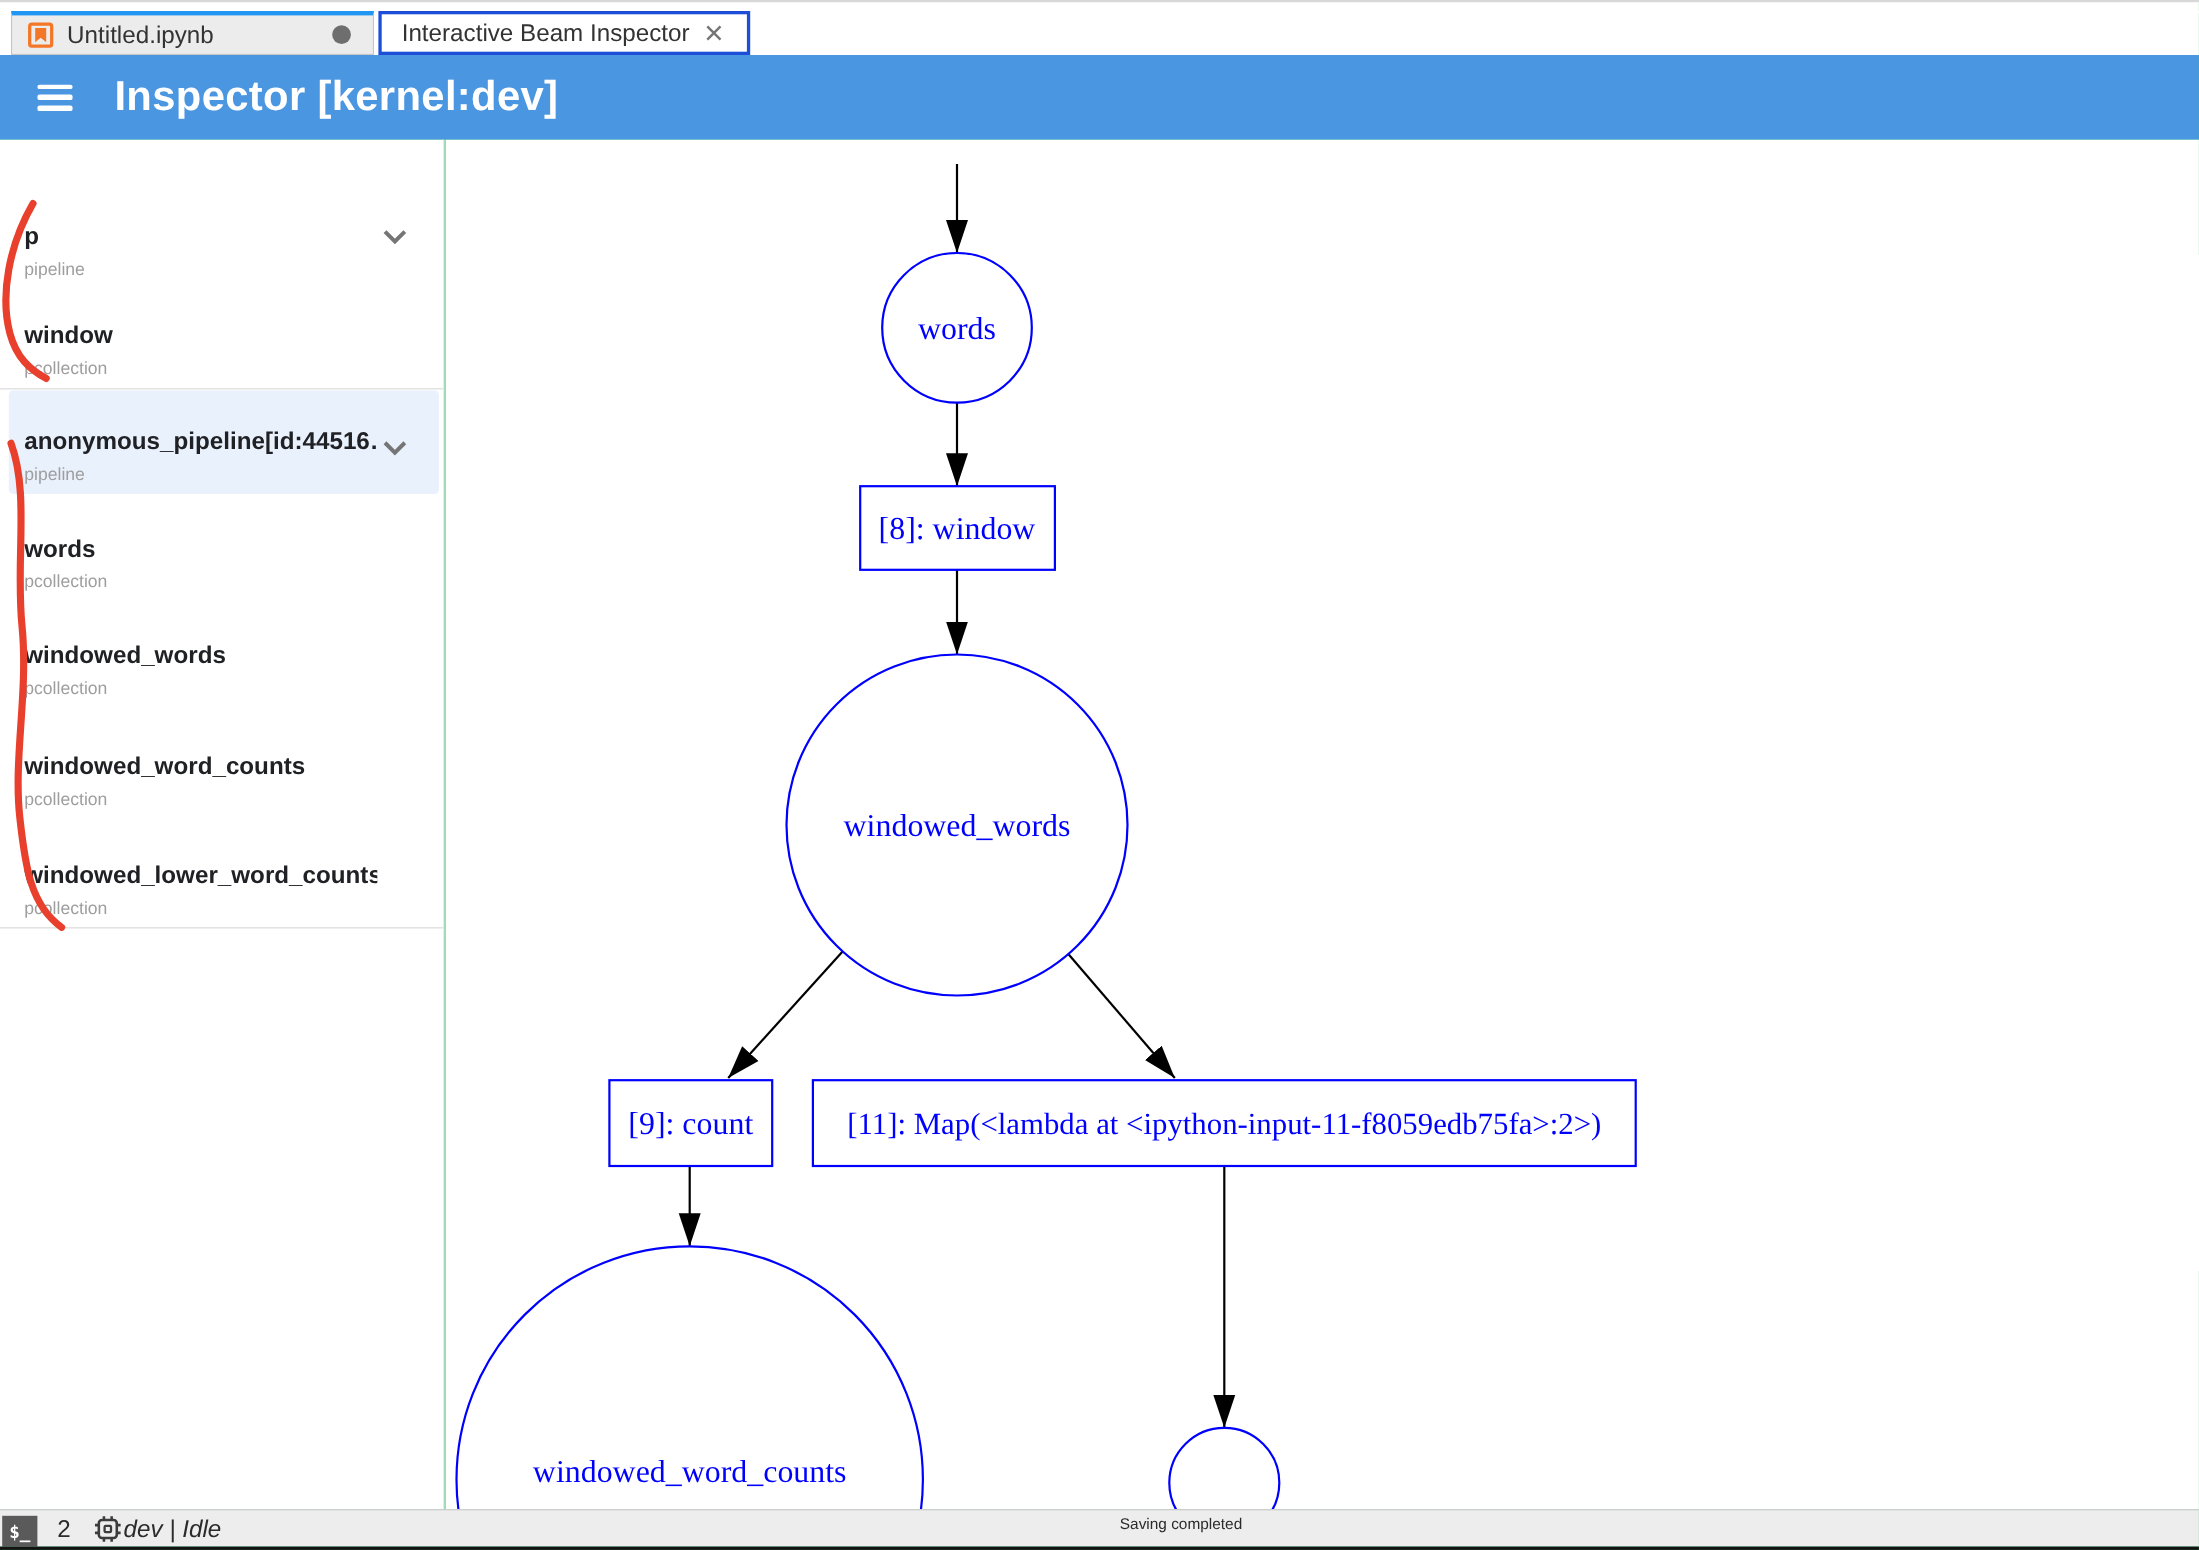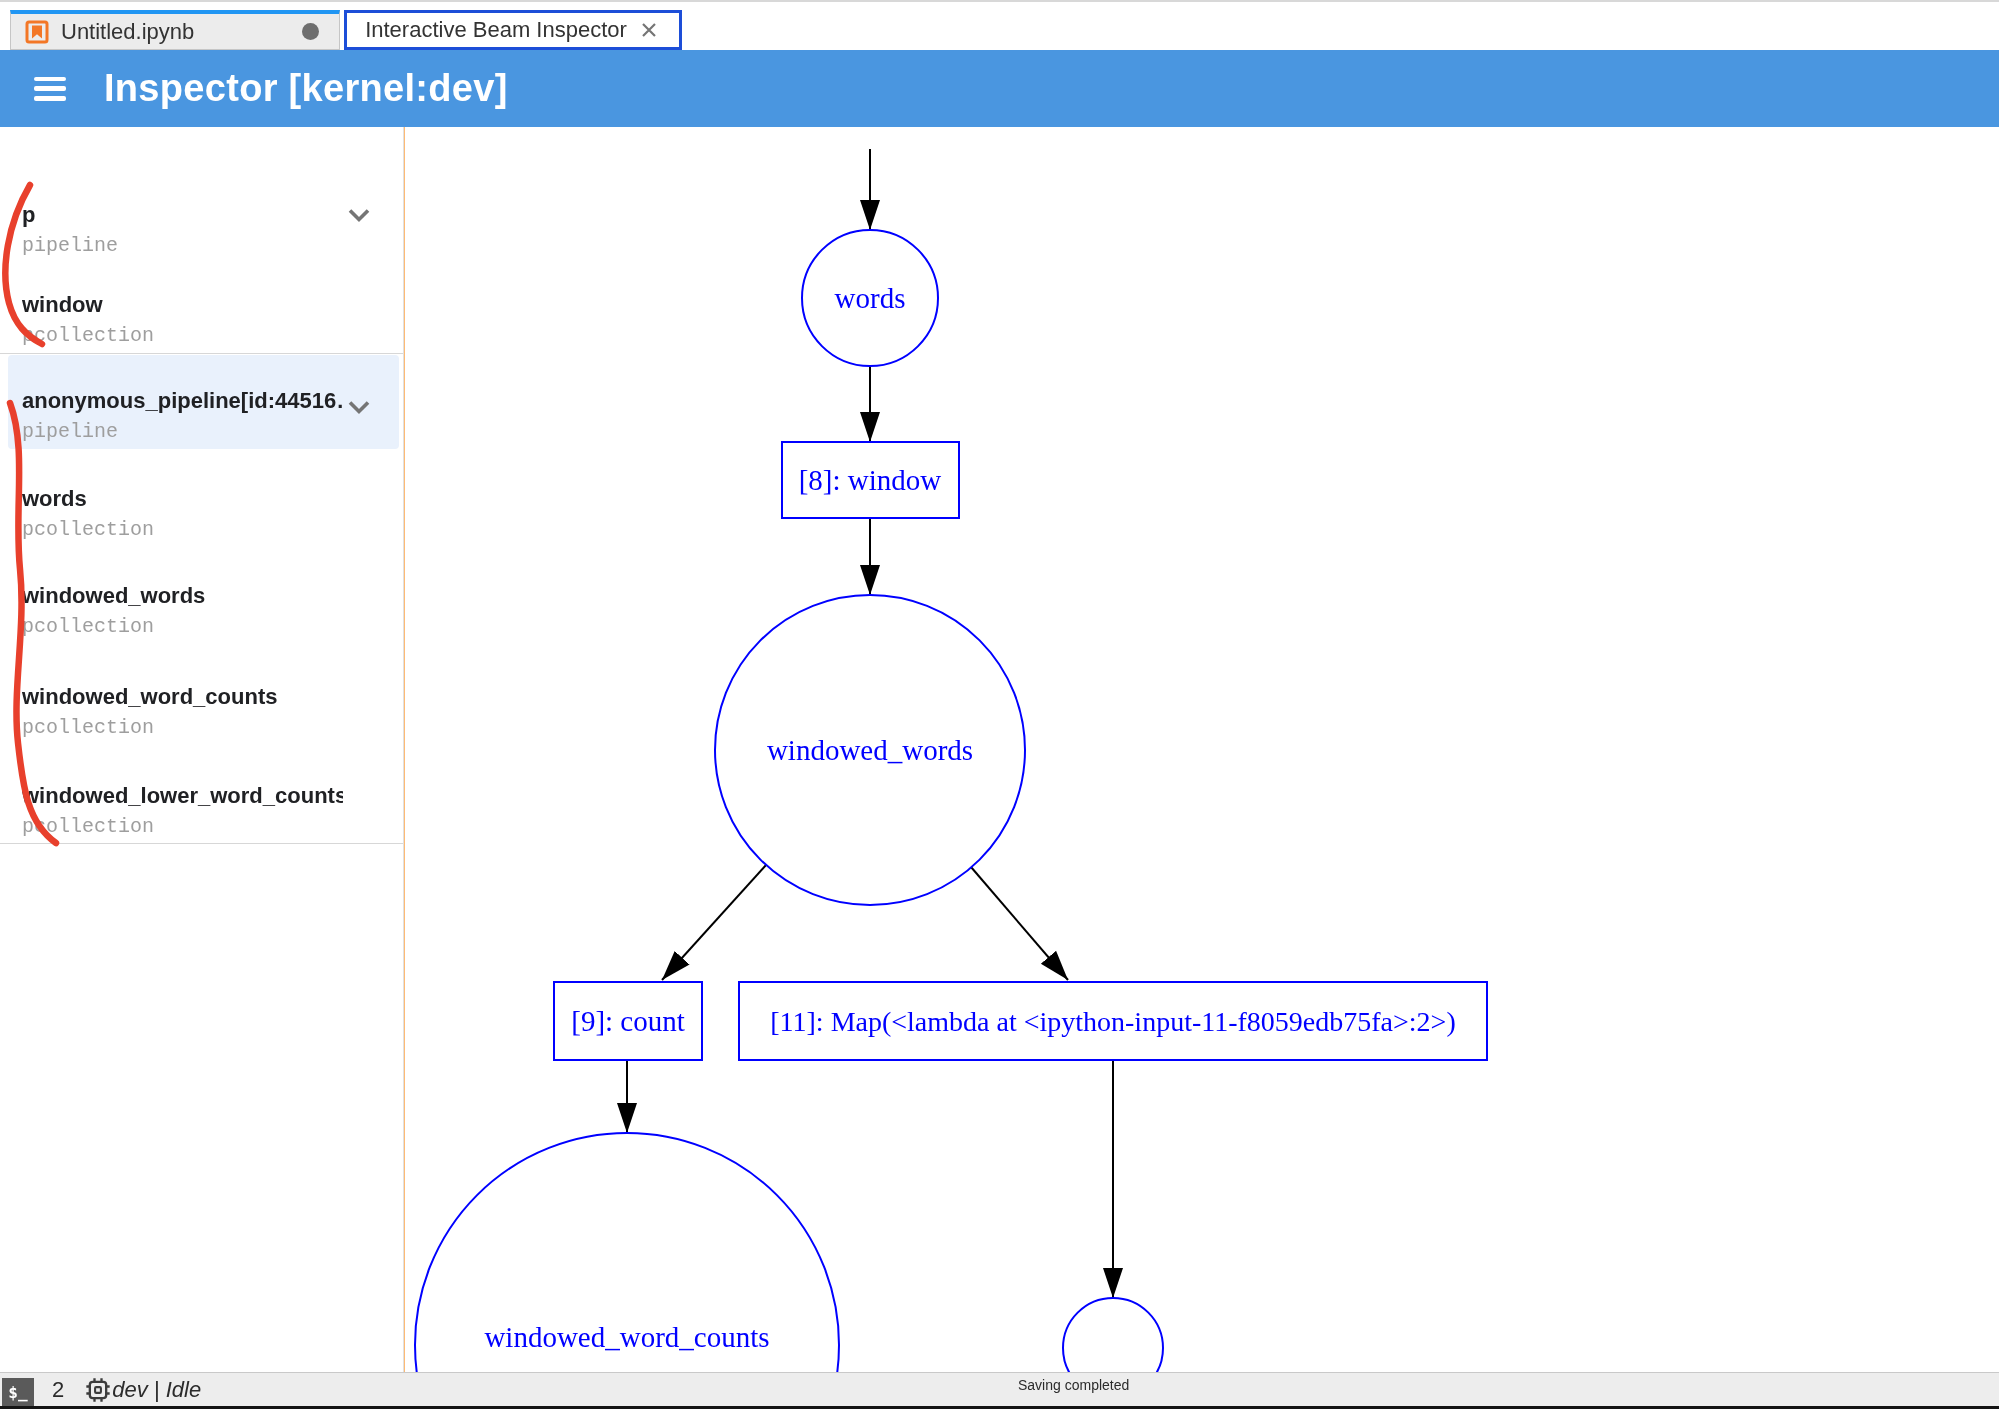--- a/index.html
+++ b/index.html
@@ -1,16 +1,16 @@
 <!DOCTYPE html>
 <html><head>
 <meta charset="utf-8">
 <style>
   html,body{margin:0;padding:0;background:#fff;}
-  .screen{position:relative;width:1999px;height:1409px;overflow:hidden;background:#fdba74;
+  .screen{position:relative;width:1999px;height:1409px;overflow:hidden;background:#22c55e;
           font-family:"Liberation Sans",sans-serif;}
 
   
   .topstrip{position:absolute;left:0;top:0;right:0;height:10px;background:#fff;border-top:2px solid #d8d8d8;}
 
   
   .tabbar{position:absolute;left:0;top:10px;right:0;height:40px;background:#fff;}
   .tab{position:absolute;top:0;height:40px;box-sizing:border-box;display:flex;align-items:center;
        padding:0 14px;font-size:22px;color:#333;cursor:default;}
   .tab-nb{left:10px;width:330px;background:#ececec;border:1px solid #c6c6c6;border-top:4px solid #2196f3;}
@@ -23,21 +23,21 @@
   .appbar{position:absolute;left:0;top:50px;right:0;height:77px;background:#4a96e0;display:flex;align-items:center;}
   .hamburger{margin-left:34px;width:32px;height:24px;display:flex;flex-direction:column;justify-content:space-between;cursor:pointer;}
   .hamburger span{display:block;height:4.5px;background:#fff;border-radius:2px;}
   .appbar-title{margin-left:38px;color:#fff;font-size:38px;font-weight:bold;letter-spacing:0.3px;}
 
   
   .sidebar{position:absolute;left:0;top:127px;width:404px;height:1245px;background:#fff;
            border-right:1px solid #e0e0e0;box-sizing:border-box;}
   .si{position:absolute;left:22px;right:60px;}
   .si .nm{font-size:22px;font-weight:bold;color:#202124;line-height:31px;white-space:nowrap;overflow:hidden;}
-  .si .tp{font-size:20px;color:#9e9e9e;line-height:31px;font-family:Liberation Mono, monospace;}
+  .si .tp{font-size:16px;color:#9e9e9e;line-height:31px;}
   .hl{position:absolute;top:228px;left:8px;right:4px;height:94px;background:#e9f1fc;border-radius:4px;}
   .dv{position:absolute;left:0;right:0;height:1px;background:#d7d7d7;}
   .chev{position:absolute;right:26px;width:36px;height:36px;cursor:pointer;}
   .annot{position:absolute;left:0;top:127px;pointer-events:none;}
 
   
   .canvas{position:absolute;left:405px;top:127px;width:1594px;height:1245px;overflow:hidden;background:#fff;}
   .gserif{font-family:"Liberation Serif","DejaVu Serif",serif;fill:#0000ff;}
 
   

